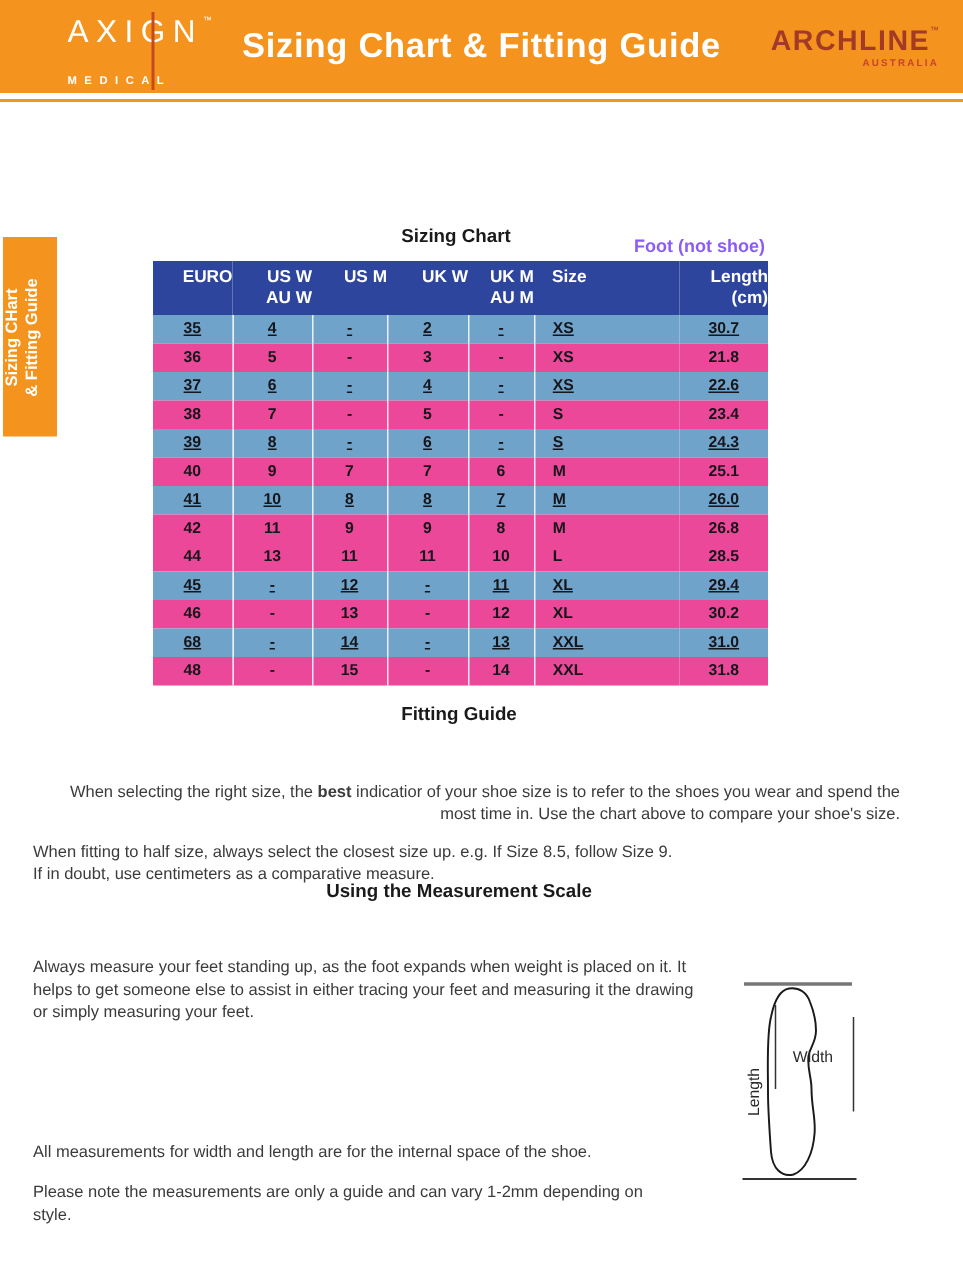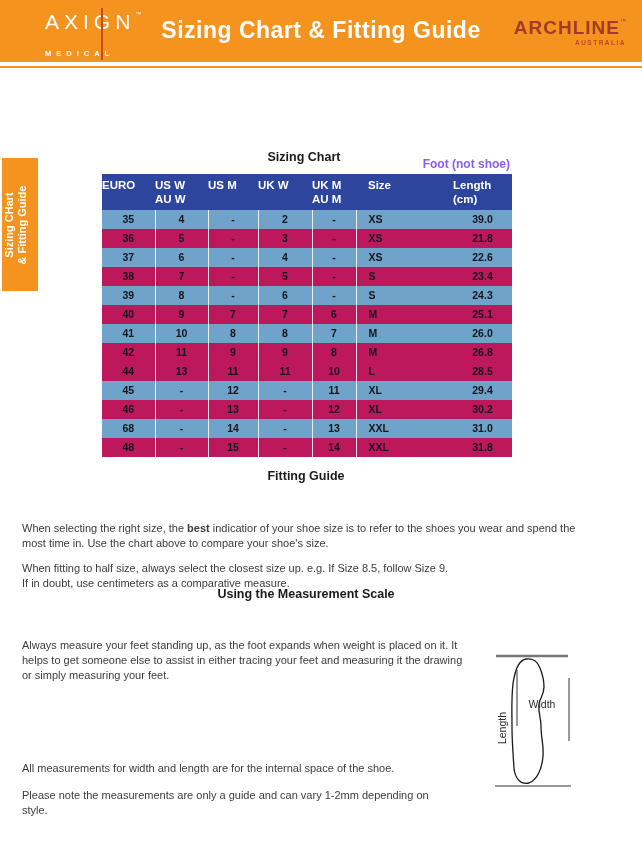--- a/index.html
+++ b/index.html
@@ -40,30 +40,30 @@
     position:absolute; left:102px; top:150px; width:404px; text-align:center;
     font-size:12.5px; font-weight:bold; color:#1a1a1a;
   }
   .foot-note {
     position:absolute; left:102px; top:157px; width:410px; text-align:right;
     font-size:12px; font-weight:bold; color:#8b5cf6; padding-right:2px;
   }
   table.sizing { position:absolute; left:102px; top:174px; width:410px; border-collapse:collapse; table-layout:fixed; }
   table.sizing th {
     background:#2E459D; color:#ffffff; font-size:11.5px; font-weight:bold;
-    vertical-align:top; padding-top:4px; height:36px; text-align:left; line-height:14px;
+    vertical-align:top; padding-top:4px; height:36px; text-align:right; line-height:14px;
   }
   table.sizing th.col-size, table.sizing td.col-size { text-align:left; padding-left:12px; }
   table.sizing td {
     height:19px; text-align:center; font-size:10.5px; font-weight:bold; color:#15151a;
     line-height:19px; padding:0;
   }
   table.sizing tbody td.sep { border-right:1px solid rgba(255,255,255,0.85); }
-  tr.row-blue td { background:#6FA3C9; }
-  tr.row-lav  td { background:#be185d; }
+  tr.row-blue td { background:#6FA3C9;text-decoration:underline; }
+  tr.row-lav  td { background:#ec4899; }
 
   
   .h2 { position:absolute; left:16px; width:580px; text-align:center;
         font-size:12.5px; font-weight:bold; color:#1a1a1a; }
   .para { position:absolute; left:22px; font-size:11px; line-height:15px; color:#3b3b3b; }
 
   
   .foot-diagram { position:absolute; left:482px; top:642px; }
 </style>
 </head>
@@ -117,21 +117,21 @@
       </tr>
     </thead>
     <tbody>
         <tr class="row-blue">
           <td class="sep">35</td>
           <td class="sep">4</td>
           <td class="sep">-</td>
           <td class="sep">2</td>
           <td class="sep">-</td>
           <td class="col-size">XS</td>
-          <td>39.0</td>
+          <td>30.7</td>
         </tr>
         <tr class="row-lav">
           <td class="sep">36</td>
           <td class="sep">5</td>
           <td class="sep">-</td>
           <td class="sep">3</td>
           <td class="sep">-</td>
           <td class="col-size">XS</td>
           <td>21.8</td>
         </tr>
@@ -231,21 +231,21 @@
           <td class="sep">15</td>
           <td class="sep">-</td>
           <td class="sep">14</td>
           <td class="col-size">XXL</td>
           <td>31.8</td>
         </tr>
       </tbody>
   </table>
 
   <div class="h2" style="top:469px;">Fitting Guide</div>
-  <div class="para" style="top:521px; width:578px;"><span>When selecting the right size, the </span><b>best</b><span> indicatior of your shoe size is to refer to the shoes you wear and spend the most time in. Use the chart above to compare your shoe's size.</span></div>
+  <div class="para" style="top:521px; width:578px;text-align:right;"><span>When selecting the right size, the </span><b>best</b><span> indicatior of your shoe size is to refer to the shoes you wear and spend the most time in. Use the chart above to compare your shoe's size.</span></div>
   <div class="para" style="top:561px; width:578px;">When fitting to half size, always select the closest size up. e.g. If Size 8.5, follow Size 9.</div>
 
   <div class="h2" style="top:587px;">Using the Measurement Scale</div>
   <div class="para" style="top:576px; width:560px;">If in doubt, use centimeters as a comparative measure.</div>
   <div class="para" style="top:638px; width:448px;">Always measure your feet standing up, as the foot expands when weight is placed on it. It helps to get someone else to assist in either tracing your feet and measuring it the drawing or simply measuring your feet.</div>
   <div class="para" style="top:761px; width:470px;">All measurements for width and length are for the internal space of the shoe.</div>
   <div class="para" style="top:788px; width:420px;">Please note the measurements are only a guide and can vary 1-2mm depending on style.</div>
 
   <svg class="foot-diagram" width="160" height="152" viewBox="0 0 160 152">
     <line x1="14" y1="14" x2="86" y2="14" stroke="#777777" stroke-width="2.4"></line>

